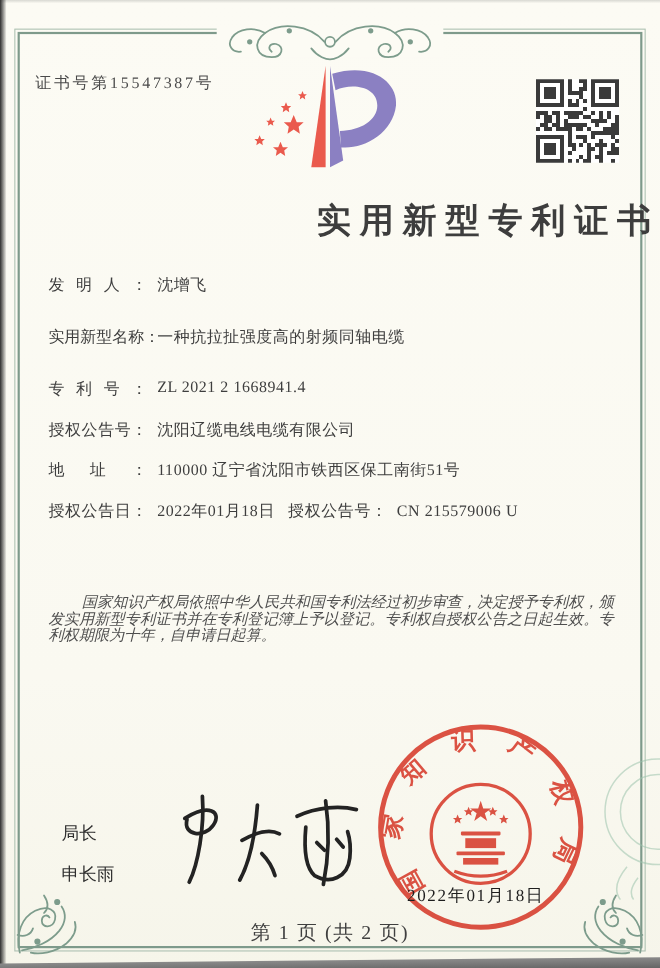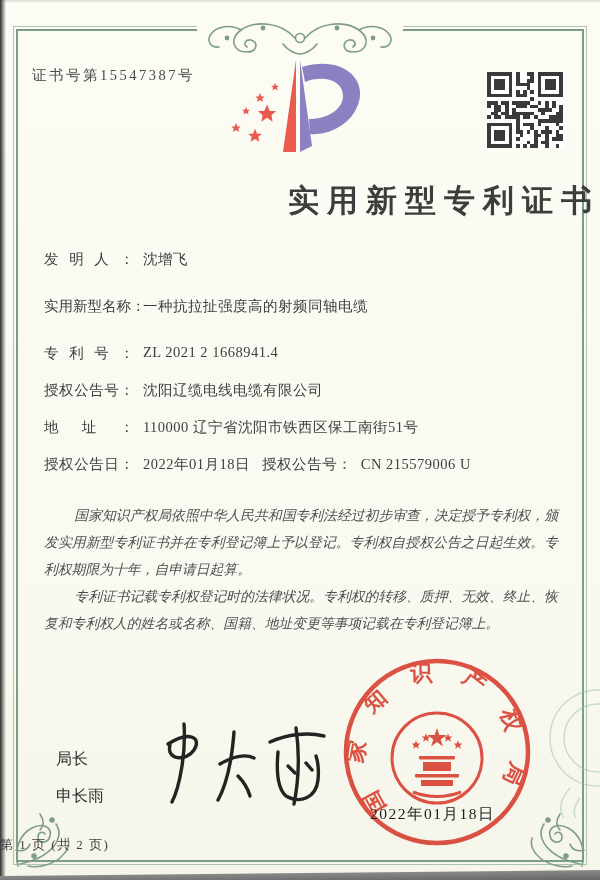--- a/index.html
+++ b/index.html
@@ -22,29 +22,29 @@
   .logo{position:absolute;left:222px;top:54px;width:152px;height:112px;z-index:6;}
   .qr{position:absolute;left:487px;top:72px;width:76px;height:76px;z-index:6;}
   .title{position:absolute;left:0;top:180px;width:100%;margin:0;text-align:right;
     font-size:31px;font-weight:700;letter-spacing:8px;color:#3d3d3d;z-index:6;}
   .fields{position:absolute;left:44px;top:250px;width:516px;font-size:14.5px;color:#3e3e3e;z-index:6;}
   .frow{margin-bottom:18px;white-space:nowrap;}
   .frow.big-gap{margin-bottom:28px;}
   .flabel{display:inline-block;width:6.2em;text-align:justify;text-align-last:justify;vertical-align:top;}
   .fvalue{margin-left:9px;letter-spacing:0.5px;}
   .grant-col2{margin-left:12px;}
-  .paras{position:absolute;left:44px;top:502px;width:514px;font-size:13.8px;line-height:27px;
+  .paras{position:absolute;left:44px;top:540px;width:514px;font-size:13.8px;line-height:15px;
     color:#4e4e4e;text-align:justify;font-style:italic;z-index:6;}
   .paras p{margin:0;text-indent:2.2em;}
   .signer{position:absolute;left:56px;top:740px;font-size:16px;line-height:37px;color:#2e2e2e;z-index:6;}
   .signature{position:absolute;left:148px;top:712px;width:195px;height:102px;z-index:7;}
   .guilloche{position:absolute;left:540px;top:668px;width:60px;height:150px;z-index:4;opacity:.55;}
   .seal{position:absolute;left:333px;top:648px;width:208px;height:208px;z-index:8;mix-blend-mode:multiply;opacity:.92;}
   .seal-date{position:absolute;left:370px;top:804px;font-size:15.5px;letter-spacing:1.5px;color:#1e1e1e;z-index:9;font-weight:500;}
-  .footer{position:absolute;left:0;top:836px;width:100%;text-align:left;font-size:13px;letter-spacing:1.5px;color:#3f3f3f;z-index:6;}
+  .footer{position:absolute;left:0;top:836px;width:100%;text-align:center;font-size:18px;letter-spacing:1.5px;color:#3f3f3f;z-index:6;}
 </style>
 </head>
 <body>
 
 <div class="page">
 
   <div class="frame-outer"></div>
   <div class="frame-inner"></div>
 
   <svg class="orn" style="left:193px;top:14px;width:214px;height:48px;" viewBox="0 0 214 48">
@@ -138,21 +138,20 @@
     <div class="frow">
       <span class="flabel">地址：</span><span class="fvalue">110000 辽宁省沈阳市铁西区保工南街51号</span>
     </div>
     <div class="frow">
       <span class="flabel">授权公告日：</span><span class="fvalue">2022年01月18日</span><span class="grant-col2"><span class="flabel">授权公告号：</span><span class="fvalue">CN 215579006 U</span></span>
     </div>
   </div>
 
   <div class="paras">
     <p>国家知识产权局依照中华人民共和国专利法经过初步审查，决定授予专利权，颁发实用新型专利证书并在专利登记簿上予以登记。专利权自授权公告之日起生效。专利权期限为十年，自申请日起算。</p>
-    <p>专利证书记载专利权登记时的法律状况。专利权的转移、质押、无效、终止、恢复和专利权人的姓名或名称、国籍、地址变更等事项记载在专利登记簿上。</p>
   </div>
 
   <div class="signer">
     <div>局长</div>
     <div>申长雨</div>
   </div>
 
   <svg class="signature" viewBox="0 0 195 102">
     <g fill="none" stroke="#232323" stroke-width="3.4" stroke-linecap="round">
       <path d="M20,32 C42,18 54,26 46,38 C38,50 18,48 22,33"></path>

